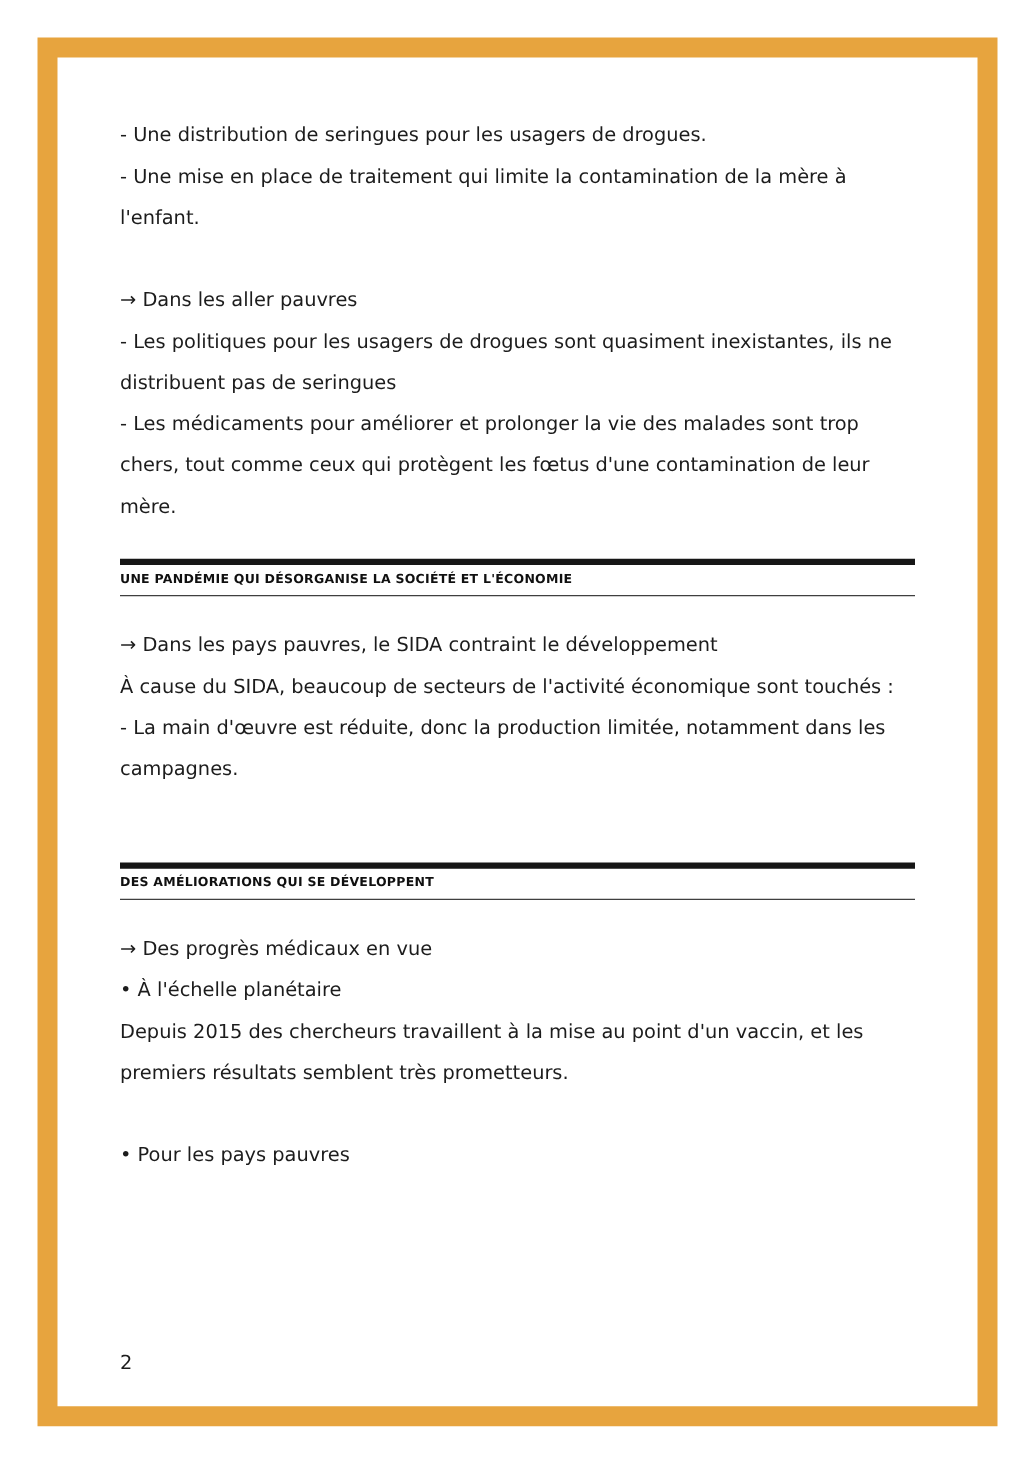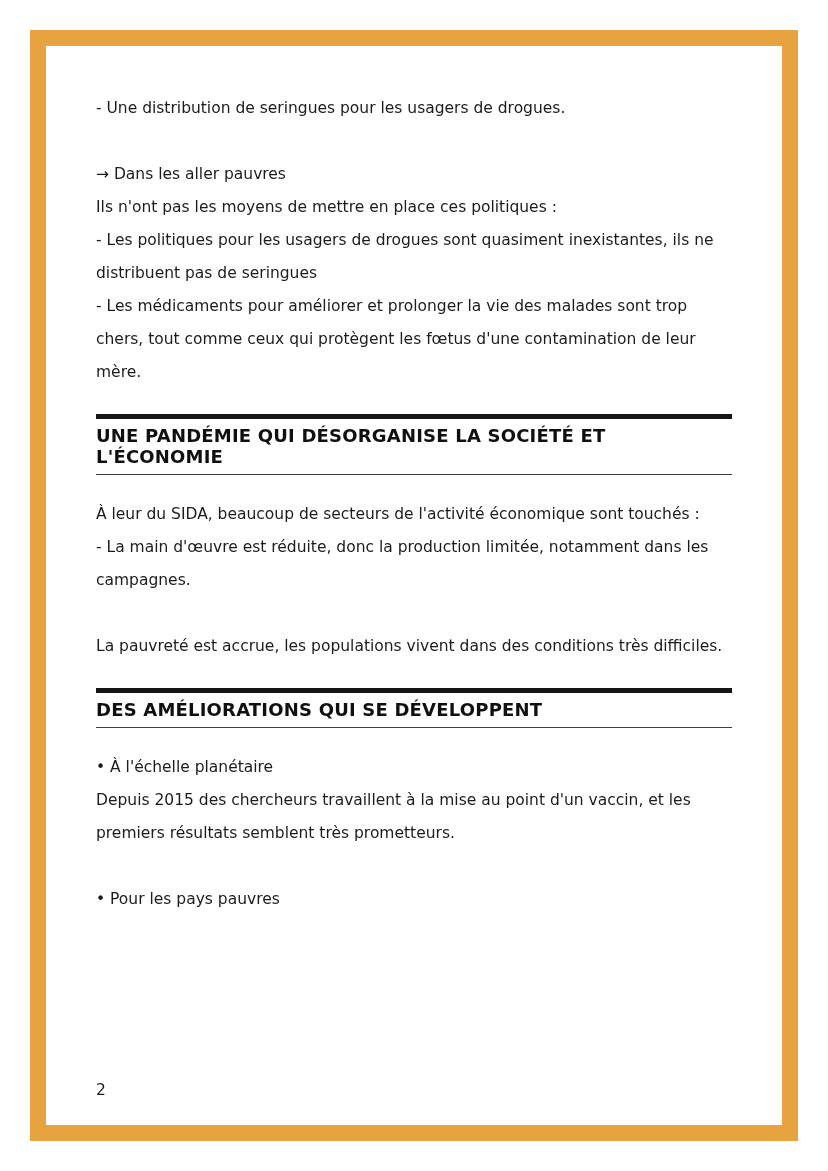--- a/index.html
+++ b/index.html
@@ -41,60 +41,61 @@
     color: #1c1c1c;
   }
   .spacer {
     height: 33px;
   }
   .heading {
     margin: 25px 0 23px 0;
     border-top: 5px solid #161616;
     border-bottom: 1px solid #3f3f3f;
     padding: 6px 0 7px 0;
-    font-size: 18px;
+    font-size: 10px;
     font-weight: bold;
     letter-spacing: 0.2px;
     color: #101010;
   }
   .pagenum {
     position: absolute;
     left: 50px;
     bottom: 26px;
     font-size: 15.5px;
     color: #1c1c1c;
   }
 </style>
 </head>
 <body>
 
 <div class="sheet">
   <div class="frame">
     <div class="page">
 
       <p class="line">- Une distribution de seringues pour les usagers de drogues.</p>
+      <p class="line">- Une mise en place de traitement qui limite la contamination de la mère à l'enfant.</p>
 
       <div class="spacer"></div>
 
       <p class="line">→ Dans les aller pauvres</p>
-      <p class="line">Ils n'ont pas les moyens de mettre en place ces politiques :</p>
       <p class="line">- Les politiques pour les usagers de drogues sont quasiment inexistantes, ils ne distribuent pas de seringues</p>
       <p class="line">- Les médicaments pour améliorer et prolonger la vie des malades sont trop chers, tout comme ceux qui protègent les fœtus d'une contamination de leur mère.</p>
 
       <div class="heading">UNE PANDÉMIE QUI DÉSORGANISE LA SOCIÉTÉ ET L'ÉCONOMIE</div>
 
-      <p class="line">À leur du SIDA, beaucoup de secteurs de l'activité économique sont touchés :</p>
+      <p class="line">→ Dans les pays pauvres, le SIDA contraint le développement</p>
+      <p class="line">À cause du SIDA, beaucoup de secteurs de l'activité économique sont touchés :</p>
       <p class="line">- La main d'œuvre est réduite, donc la production limitée, notamment dans les campagnes.</p>
 
       <div class="spacer"></div>
 
-      <p class="line">La pauvreté est accrue, les populations vivent dans des conditions très difficiles.</p>
 
       <div class="heading">DES AMÉLIORATIONS QUI SE DÉVELOPPENT</div>
 
+      <p class="line">→ Des progrès médicaux en vue</p>
       <p class="line">• À l'échelle planétaire</p>
       <p class="line">Depuis 2015 des chercheurs travaillent à la mise au point d'un vaccin, et les premiers résultats semblent très prometteurs.</p>
 
       <div class="spacer"></div>
 
       <p class="line">• Pour les pays pauvres</p>
 
       <div class="pagenum">2</div>
 
     </div>

